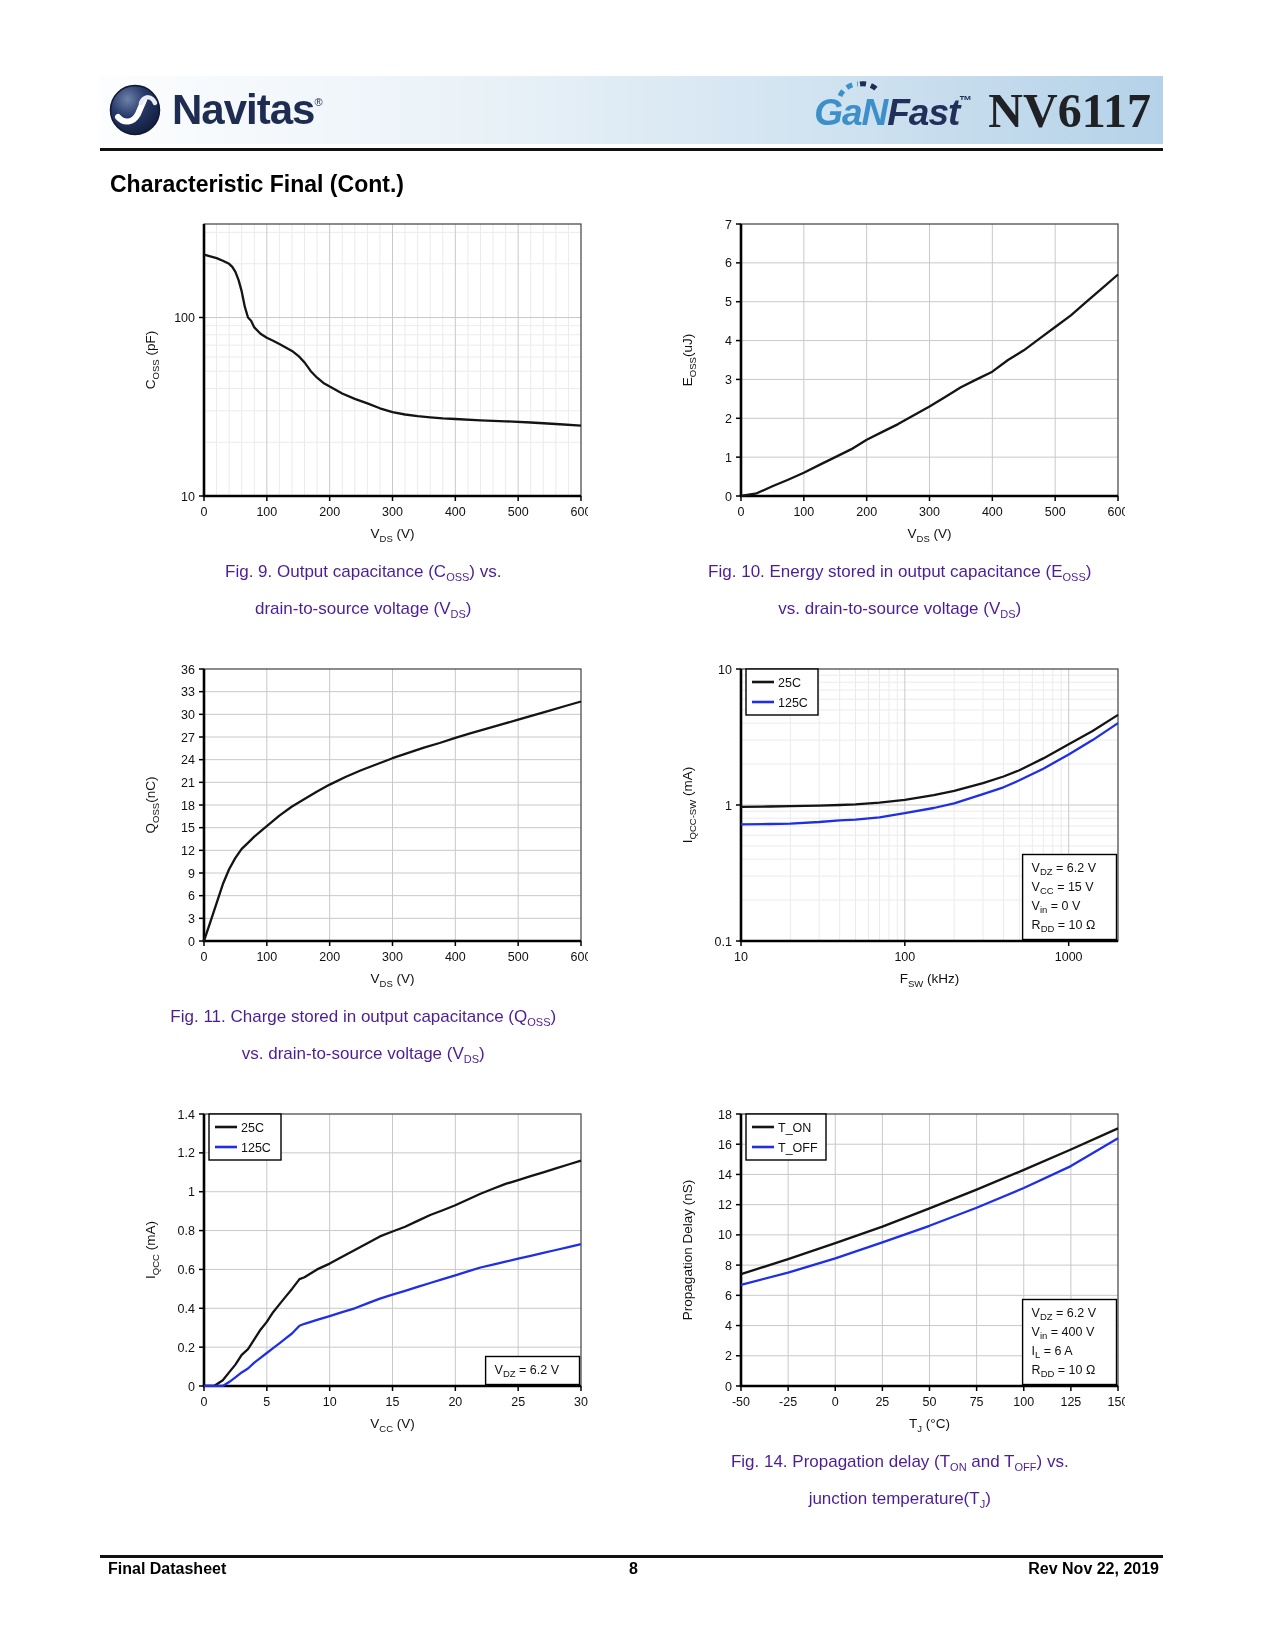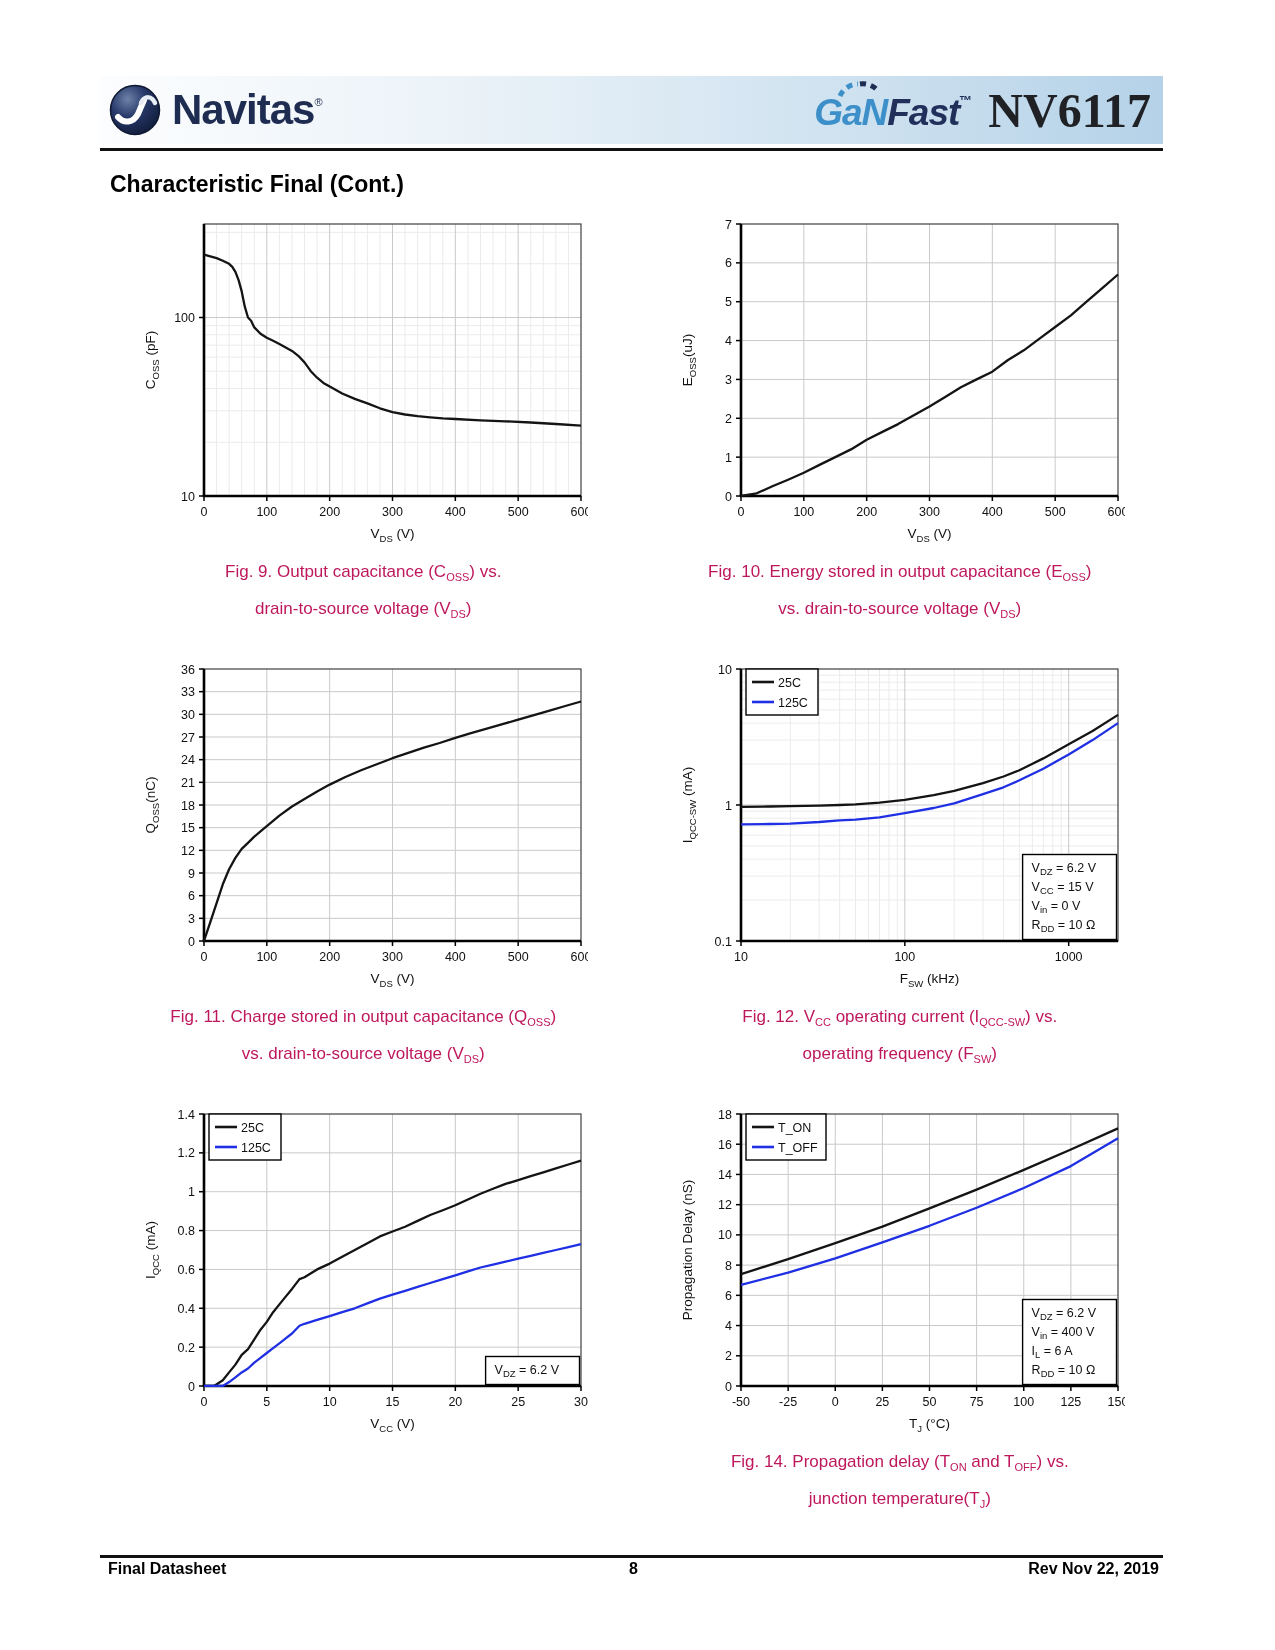--- a/index.html
+++ b/index.html
@@ -32,21 +32,21 @@
   .rule-double { margin-top:4px; height:3px; border-top:2px solid #111; border-bottom:1px solid #111; width:100%; }
 
   
   h1.page-title { margin-top:20px; margin-left:10px; font-size:23px; font-weight:bold; color:#000; }
 
   
   .charts { margin-top:12px; display:grid; grid-template-columns:1fr 1fr; row-gap:24px; column-gap:10px; }
   figure.fig { display:flex; flex-direction:column; align-items:center; }
   svg.chart { display:block; background:#fff; }
   svg text { font-family:"Liberation Sans","DejaVu Sans",sans-serif; }
-  figcaption { margin-top:6px; text-align:center; font-size:17px; line-height:32px; color:#be185d; width:100%; }
+  figcaption { margin-top:6px; text-align:center; font-size:17px; line-height:32px; color:#4c1d95; width:100%; }
   figcaption sub { font-size:11px; }
 
   
   .footer { margin-top:auto; padding-bottom:56px; }
   .footer-row { display:flex; align-items:baseline; margin-top:2px; font-size:16px; font-weight:bold;gap:23px; }
   .footer-left { flex:1; text-align:left; padding-left:8px; }
   .footer-center { flex:1; text-align:center; }
   .footer-right { flex:1; text-align:right; padding-right:4px; }
 </style>
 </head>
@@ -391,24 +391,20 @@
           <line x1="77" y1="27" x2="99" y2="27" stroke="#141414" stroke-width="2.6"></line>
           <text x="103" y="31.5" font-size="12.5" fill="#111">25C</text>
           <line x1="77" y1="47" x2="99" y2="47" stroke="#1f2fe3" stroke-width="2.6"></line>
           <text x="103" y="51.5" font-size="12.5" fill="#111">125C</text>
           <rect x="347.6" y="199.5" width="93.9" height="85" fill="#fff" stroke="#000" stroke-width="1.4"></rect>
           <text x="356.6" y="216.5" font-size="12.5" fill="#111"><tspan>V</tspan><tspan dy="3.5" font-size="9.5">DZ</tspan><tspan dy="-3.5"> = 6.2 V</tspan></text>
           <text x="356.6" y="235.5" font-size="12.5" fill="#111"><tspan>V</tspan><tspan dy="3.5" font-size="9.5">CC</tspan><tspan dy="-3.5"> = 15 V</tspan></text>
           <text x="356.6" y="254.5" font-size="12.5" fill="#111"><tspan>V</tspan><tspan dy="3.5" font-size="9.5">in</tspan><tspan dy="-3.5"> = 0 V</tspan></text>
           <text x="356.6" y="273.5" font-size="12.5" fill="#111"><tspan>R</tspan><tspan dy="3.5" font-size="9.5">DD</tspan><tspan dy="-3.5"> = 10 Ω</tspan></text>
         </svg>
-      <figcaption>
-        <div>Fig. 12. V<sub>CC</sub> operating current (I<sub>QCC-SW</sub>) vs.</div>
-        <div>operating frequency (F<sub>SW</sub>)</div>
-      </figcaption>
     </figure>
 
     <figure class="fig">
       <svg class="chart" width="450" height="340" viewBox="0 0 450 340">
           <g stroke="#ebebeb" stroke-width="1"></g>
           <g stroke="#c9c9c9" stroke-width="1">
             <line x1="128.83333333333331" y1="14" x2="128.83333333333331" y2="286"></line>
             <line x1="191.66666666666666" y1="14" x2="191.66666666666666" y2="286"></line>
             <line x1="254.5" y1="14" x2="254.5" y2="286"></line>
             <line x1="317.3333333333333" y1="14" x2="317.3333333333333" y2="286"></line>

